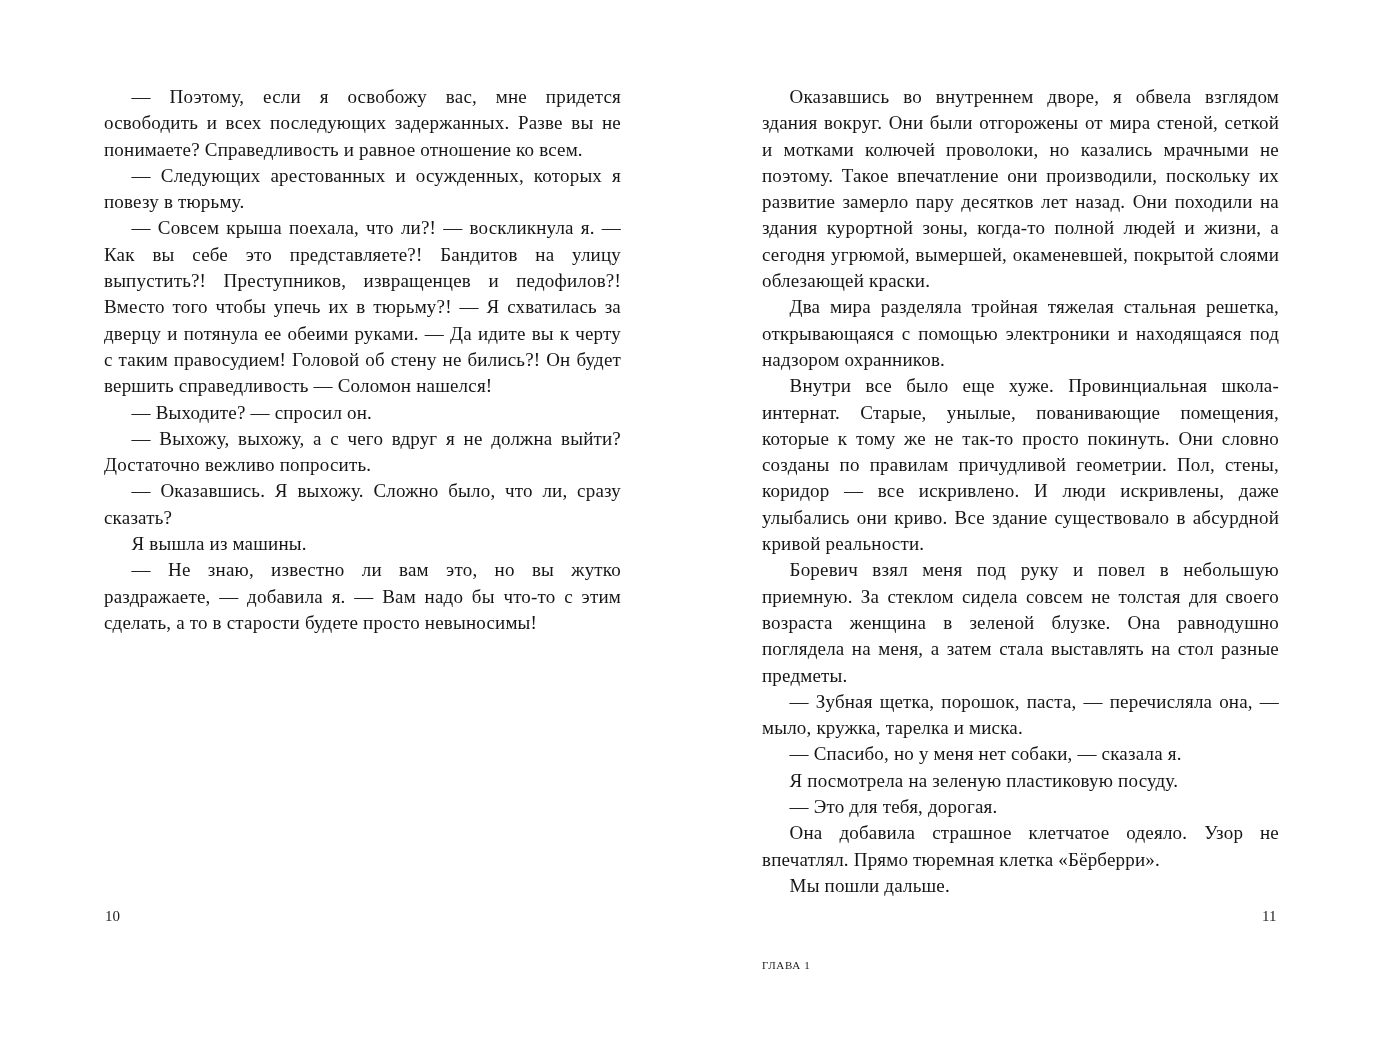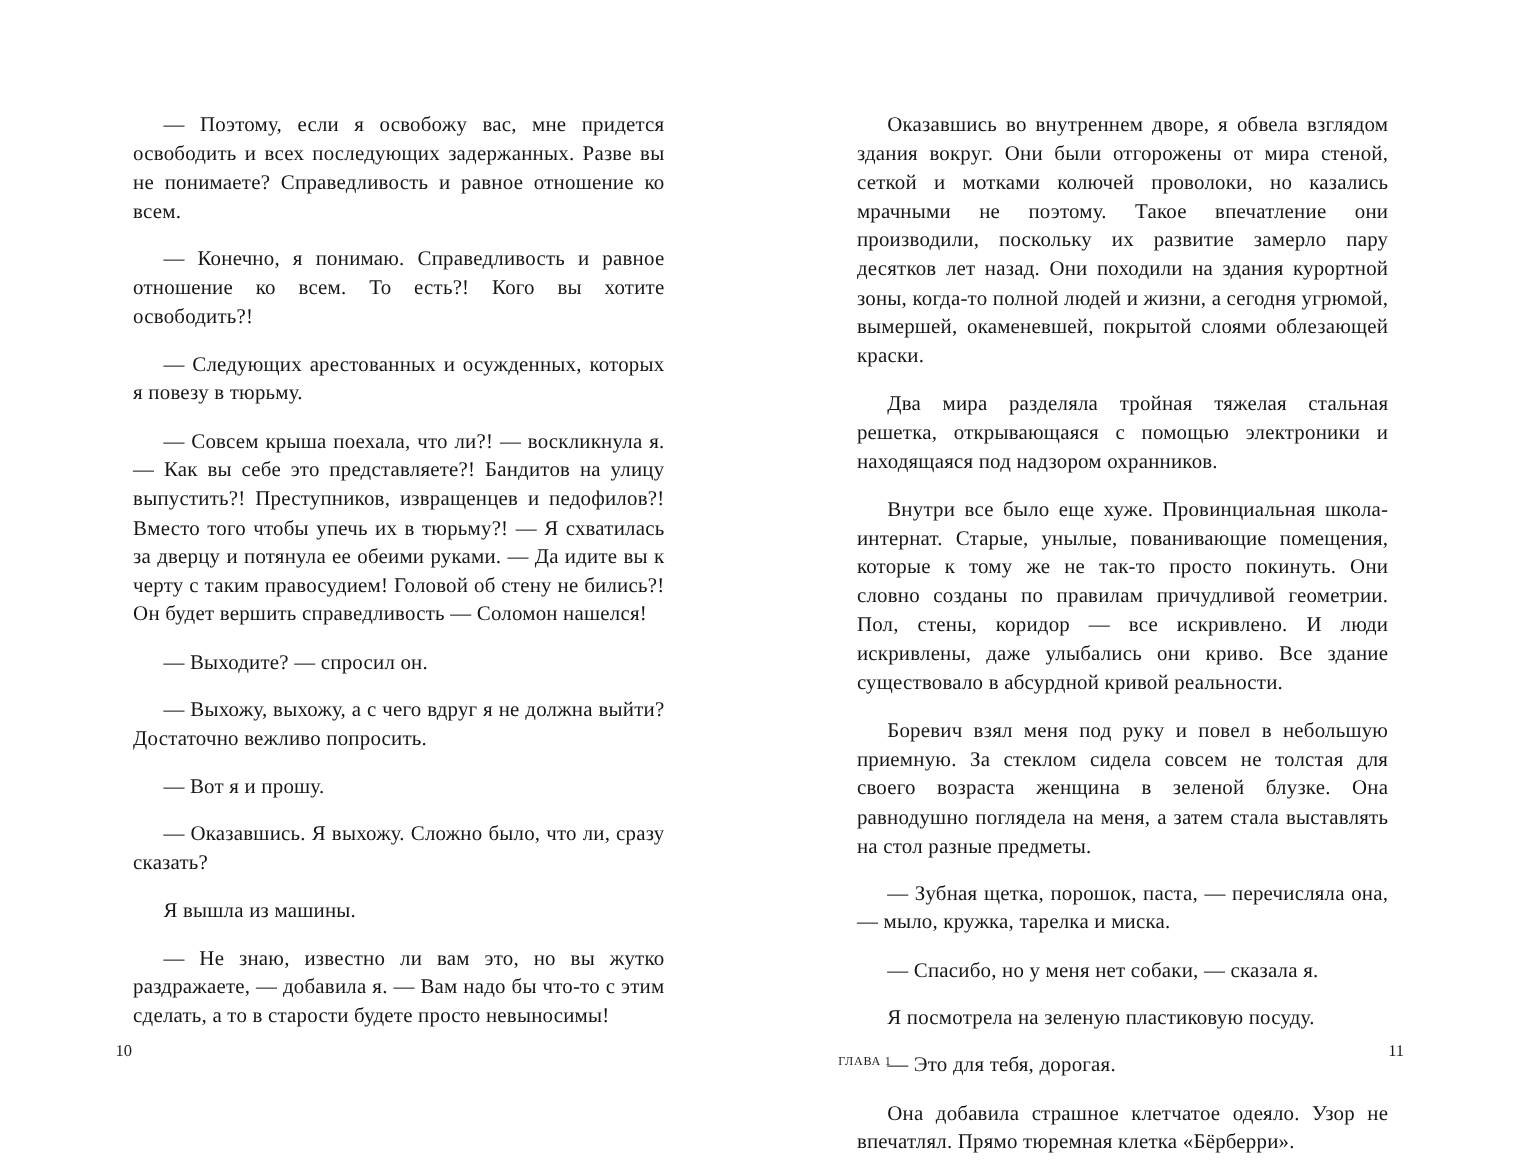--- a/index.html
+++ b/index.html
@@ -26,30 +26,30 @@
   }
   .page-text.left {
     left: 104px;
     width: 517px;
   }
   .page-text.right {
     left: 762px;
     width: 517px;
   }
   .para {
-    margin: 17px;
+    margin: 0;
     text-indent: 1.45em;
     text-align: justify;
     font-size: 19px;
     line-height: 26.3px;
     letter-spacing: 0.01em;
   }
   .footer-pagenum {
     position: absolute;
-    top: 948px;
+    top: 908px;
     font-size: 15px;
     color: #1c1c1c;
   }
   .footer-pagenum.left {
     left: 105px;
   }
   .footer-pagenum.right {
     left: 1262px;
   }
   .footer-chapter {
@@ -63,32 +63,30 @@
 </style>
 </head>
 <body>
 
 <div class="spread">
 
   <div class="page-text left">
 
       <p class="para">— Поэтому, если я освобожу вас, мне придется освободить и всех последующих задержанных. Разве вы не понимаете? Справедливость и равное отношение ко всем.</p>
 
-      <p class="para">— Конечно, я понимаю. Справедливость и равное отношение ко всем. То есть?! Кого вы хотите освободить?!</p>
 
       <p class="para">— Следующих арестованных и осужденных, которых я повезу в тюрьму.</p>
 
 
       <p class="para">— Совсем крыша поехала, что ли?! — воскликнула я. — Как вы себе это представляете?! Бандитов на улицу выпустить?! Преступников, извращенцев и педофилов?! Вместо того чтобы упечь их в тюрьму?! — Я схватилась за дверцу и потянула ее обеими руками. — Да идите вы к черту с таким правосудием! Головой об стену не бились?! Он будет вершить справедливость — Соломон нашелся!</p>
 
       <p class="para">— Выходите? — спросил он.</p>
 
       <p class="para">— Выхожу, выхожу, а с чего вдруг я не должна выйти? Достаточно вежливо попросить.</p>
 
-      <p class="para">— Вот я и прошу.</p>
 
 
 
       <p class="para">— Оказавшись. Я выхожу. Сложно было, что ли, сразу сказать?</p>
 
       <p class="para">Я вышла из машины.</p>
 
       <p class="para">— Не знаю, известно ли вам это, но вы жутко раздражаете, — добавила я. — Вам надо бы что-то с этим сделать, а то в старости будете просто невыносимы!</p>
     </div>
 

